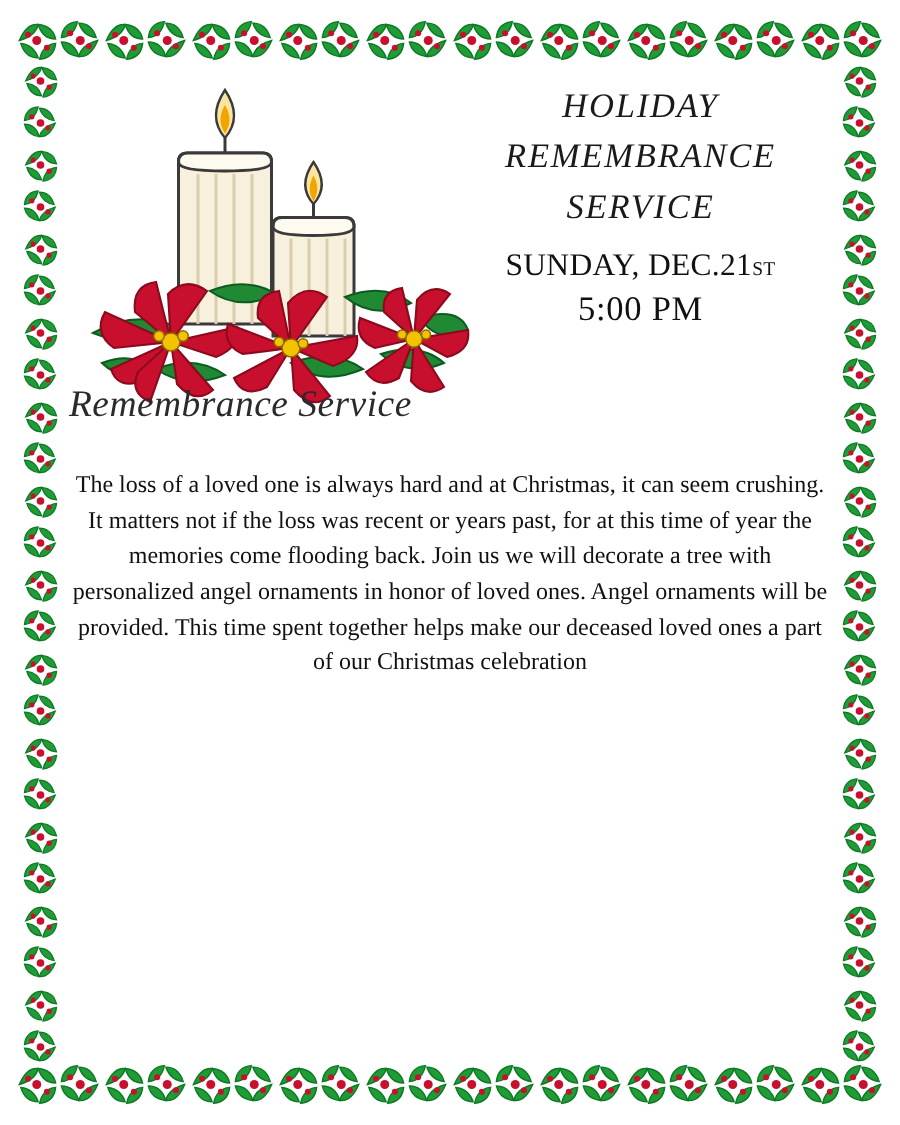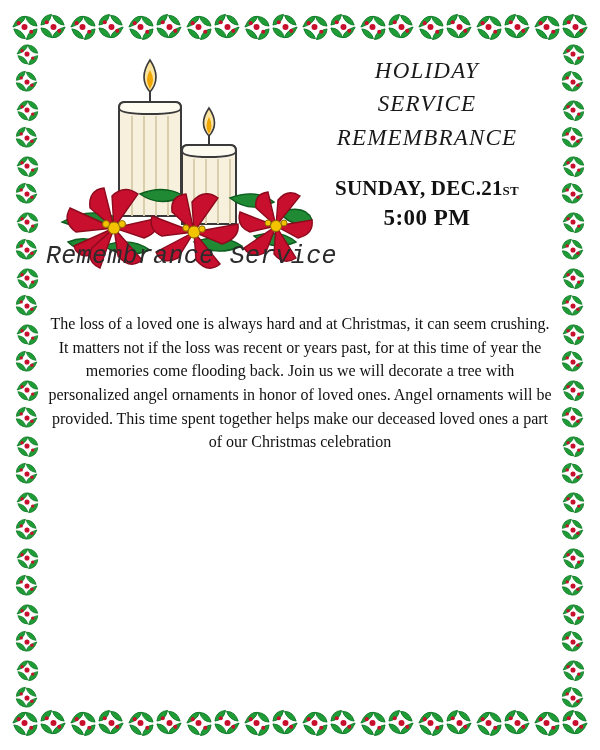--- a/index.html
+++ b/index.html
@@ -88,23 +88,23 @@
     left: 0px;
     top: 2px;
     width: 270px;
     height: 248px;
   }
   .art svg { display: block; }
 
   .art-caption {
     position: absolute;
     left: 2px;
-    top: 198px;
+    top: 212px;
     width: 250px;
-    font-family: Liberation Mono, monospace;
+    font-family: Liberation Serif, serif;
     font-size: 25px;
     font-style: italic;
     color: #2b2b2b;
     letter-spacing: 0.3px;
     white-space: nowrap;
   }
 
   .headings {
     position: absolute;
     right: 0;
@@ -114,23 +114,23 @@
   }
   .title-line {
     font-family: "Liberation Serif", serif;
     font-style: italic;
     font-size: 23px;
     line-height: 1.45;
     color: #1a1a1a;
     letter-spacing: 1.2px;
   }
   .subtitle {
-    margin-top: 20px;
+    margin-top: 8px;
     font-family: "Liberation Serif", serif;
-    font-weight: bold;
+    font-weight: normal;
     font-size: 21px;
     line-height: 1.35;
     color: #111111;
     letter-spacing: 0.2px;
   }
   .subtitle .ord {
     font-size: 13px;
     vertical-align: baseline;
   }
   .subtitle .time {
@@ -1394,22 +1394,22 @@
             <circle cx="224" cy="177" r="3" fill="#f3c300" stroke="#8c6b00" stroke-width="1"></circle>
             <circle cx="240" cy="177" r="3" fill="#f3c300" stroke="#8c6b00" stroke-width="1"></circle>
           </g>
         </svg>
       </div>
 
       <div class="art-caption">Remembrance Service</div>
 
       <div class="headings">
         <div class="title-line">HOLIDAY</div>
+        <div class="title-line">REMEMBRANCE</div>
         <div class="title-line">SERVICE</div>
-        <div class="title-line">REMEMBRANCE</div>
         <div class="subtitle">
           <span>SUNDAY, DEC.21</span><span class="ord">ST</span>
           <span class="time">5:00 PM</span>
         </div>
       </div>
     </div>
 
     <div class="body-text">The loss of a loved one is always hard and at Christmas, it can seem crushing. It matters not if the loss was recent or years past, for at this time of year the memories come flooding back. Join us we will decorate a tree with personalized angel ornaments in honor of loved ones. Angel ornaments will be provided. This time spent together helps make our deceased loved ones a part of our Christmas celebration</div>
 
   </div>

